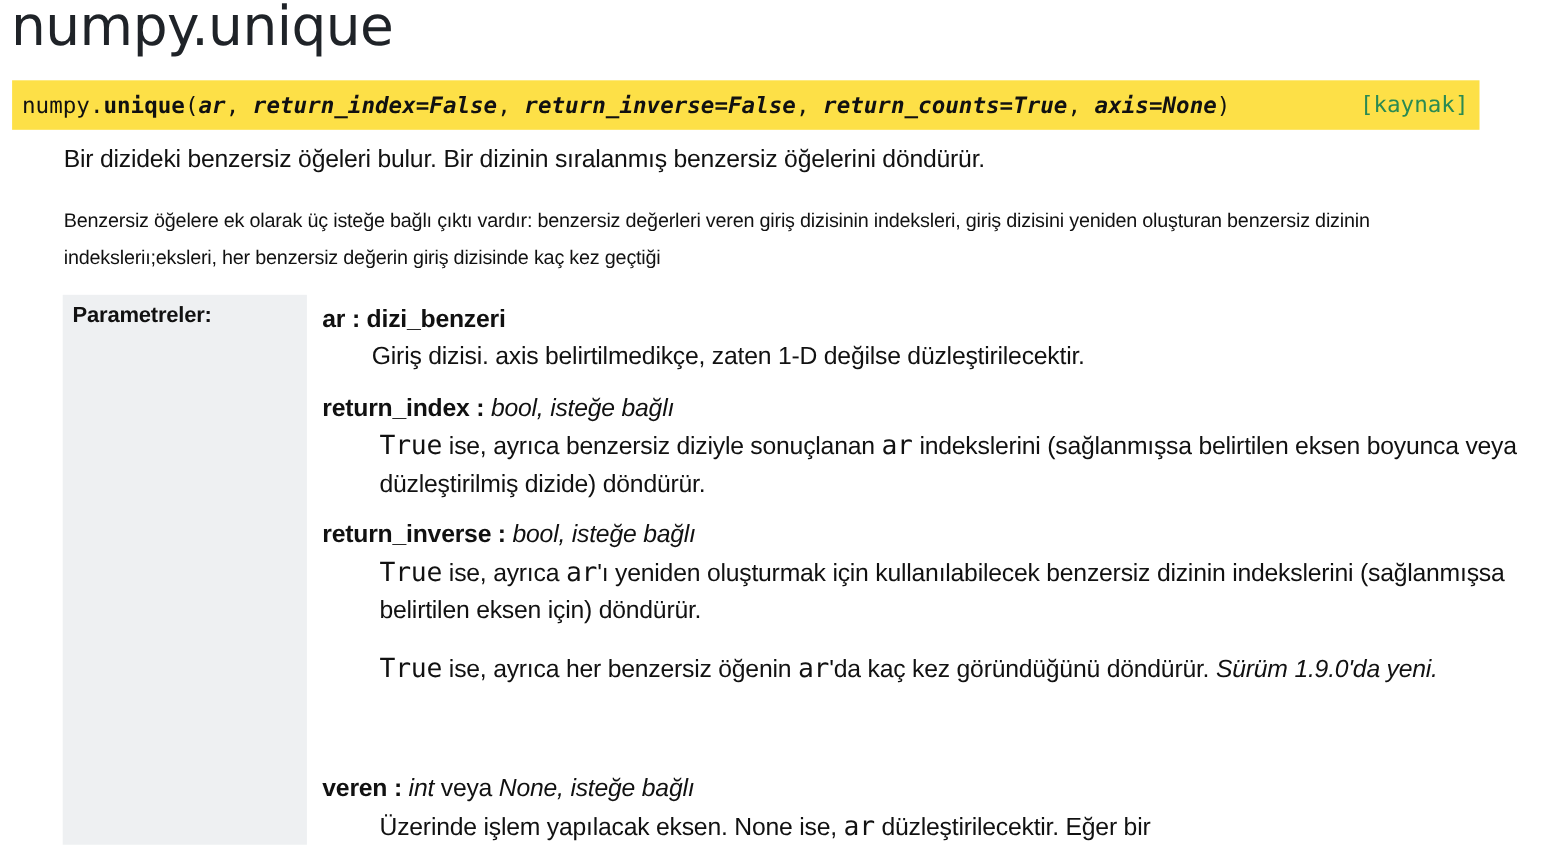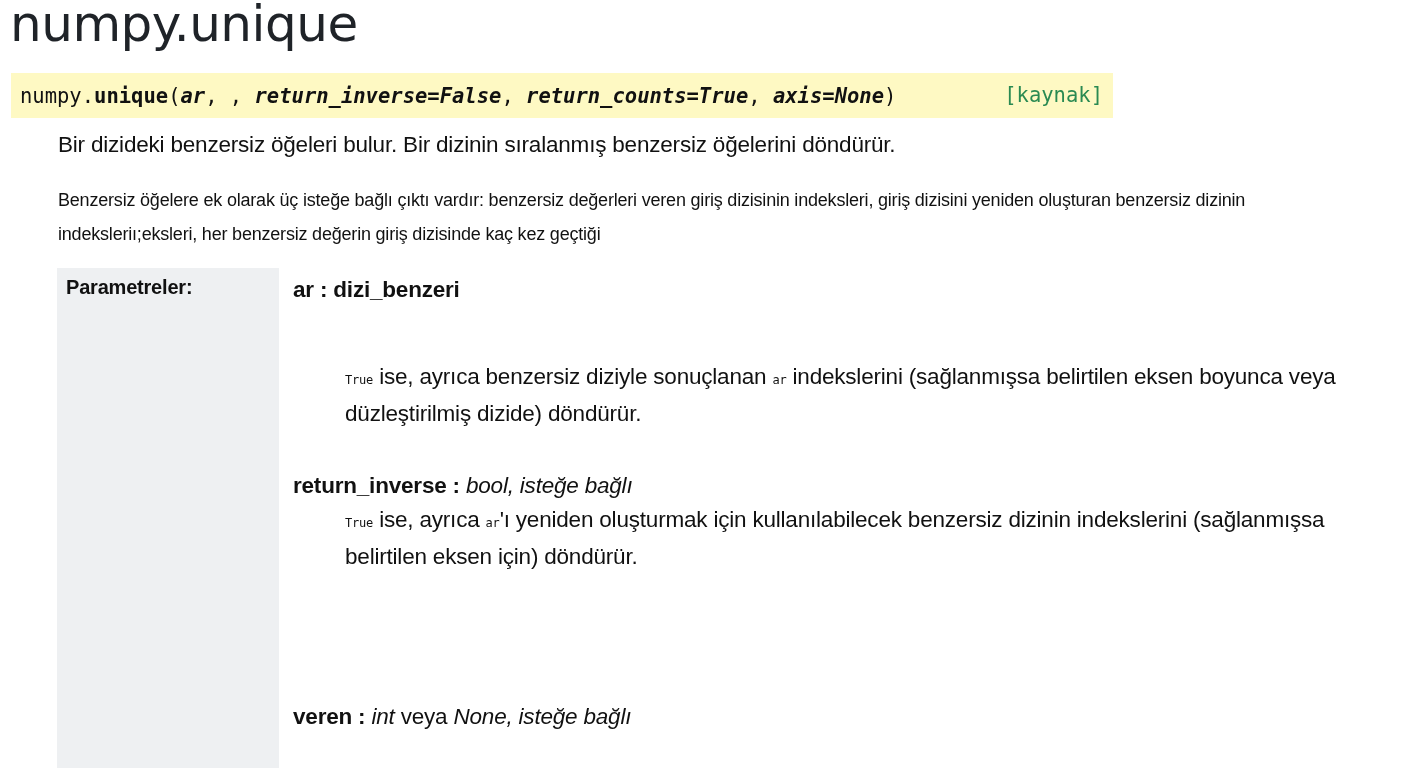--- a/index.html
+++ b/index.html
@@ -24,23 +24,23 @@
       font-weight: 400;
       color: #1f2328;
       letter-spacing: -0.5px;
       margin: 0;
       line-height: 64px;
     }
     .signature {
       position: absolute;
       left: 11px;
       top: 73px;
-      width: 1102px;
+      width: 1334px;
       height: 45px;
-      background: #fef9c3;
+      background: #fde047;
       box-sizing: border-box;
       padding-left: 9px;
       display: flex;
       align-items: center;
       font-family: "DejaVu Sans Mono", monospace;
       font-size: 20.5px;
       color: #111111;
       white-space: pre;
     }
     .sig-name { font-weight: bold; }
@@ -113,61 +113,67 @@
     .param-desc {
       margin-left: 52px;
       font-size: 22.5px;
       line-height: 34px;
       letter-spacing: -0.2px;
       margin-top: 3px;
     }
     .param-desc.first { margin-left: 45px; }
     .code {
       font-family: "DejaVu Sans Mono", monospace;
-      font-size: 12px;
+      font-size: 24px;
     }
     .em { font-style: italic; }
   </style>
 </head>
 <body>
 
 <h1 class="page-title">numpy.unique</h1>
 
 <div class="signature">
-  <span>numpy.</span><span class="sig-name">unique</span><span>(</span><span class="sig-param">ar</span><span>, </span><span>, </span><span class="sig-param">return_inverse=False</span><span>, </span><span class="sig-param">return_counts=True</span><span>, </span><span class="sig-param">axis=None</span><span>)</span>
+  <span>numpy.</span><span class="sig-name">unique</span><span>(</span><span class="sig-param">ar</span><span>, </span><span class="sig-param">return_index=False</span><span>, </span><span class="sig-param">return_inverse=False</span><span>, </span><span class="sig-param">return_counts=True</span><span>, </span><span class="sig-param">axis=None</span><span>)</span>
   <a class="sig-source">[kaynak]</a>
 </div>
 
 <p class="summary">Bir dizideki benzersiz öğeleri bulur. Bir dizinin sıralanmış benzersiz öğelerini döndürür.</p>
 
 <p class="extended">Benzersiz öğelere ek olarak üç isteğe bağlı çıktı vardır: benzersiz değerleri veren giriş dizisinin indeksleri, giriş dizisini yeniden oluşturan benzersiz dizinin indeksleriı;eksleri, her benzersiz değerin giriş dizisinde kaç kez geçtiği</p>
 
 <div class="param-section">
   <div class="param-label-cell">
     <span class="param-label">Parametreler:</span>
   </div>
 
   <div class="param" style="top: 8px;">
     <div class="param-head">
       <span class="param-name">ar</span><span class="param-type-colon"> : </span><span class="param-name">dizi_benzeri</span>
     </div>
+    <div class="param-desc first">Giriş dizisi. axis belirtilmedikçe, zaten 1-D değilse düzleştirilecektir.</div>
   </div>
 
   <div class="param" style="top: 89px;">
+    <div class="param-head">
+      <span class="param-name">return_index</span><span class="param-type-colon"> : </span><span class="param-type">bool, isteğe bağlı</span>
+    </div>
     <div class="param-desc"><span class="code">True</span><span> ise, ayrıca benzersiz diziyle sonuçlanan </span><span class="code">ar</span><span> indekslerini (sağlanmışsa belirtilen eksen boyunca veya düzleştirilmiş dizide) döndürür.</span></div>
   </div>
 
   <div class="param" style="top: 204px;">
     <div class="param-head">
       <span class="param-name">return_inverse</span><span class="param-type-colon"> : </span><span class="param-type">bool, isteğe bağlı</span>
     </div>
     <div class="param-desc"><span class="code">True</span><span> ise, ayrıca </span><span class="code">ar</span><span>'ı yeniden oluşturmak için kullanılabilecek benzersiz dizinin indekslerini (sağlanmışsa belirtilen eksen için) döndürür.</span></div>
   </div>
 
   <div class="param" style="top: 319px;">
+    <div class="param-desc"><span class="code">True</span><span> ise, ayrıca her benzersiz öğenin </span><span class="code">ar</span><span>'da kaç kez göründüğünü döndürür. </span><span class="em">Sürüm 1.9.0'da yeni.</span></div>
   </div>
 
   <div class="param" style="top: 435px;">
     <div class="param-head">
       <span class="param-name">veren</span><span class="param-type-colon"> : </span><span class="param-type">int</span><span> veya </span><span class="param-type">None, isteğe bağlı</span>
     </div>
+    <div class="param-desc"><span>Üzerinde işlem yapılacak eksen. None ise, </span><span class="code">ar</span><span> düzleştirilecektir. Eğer bir</span></div>
   </div>
 </div>
 
 </body></html>

